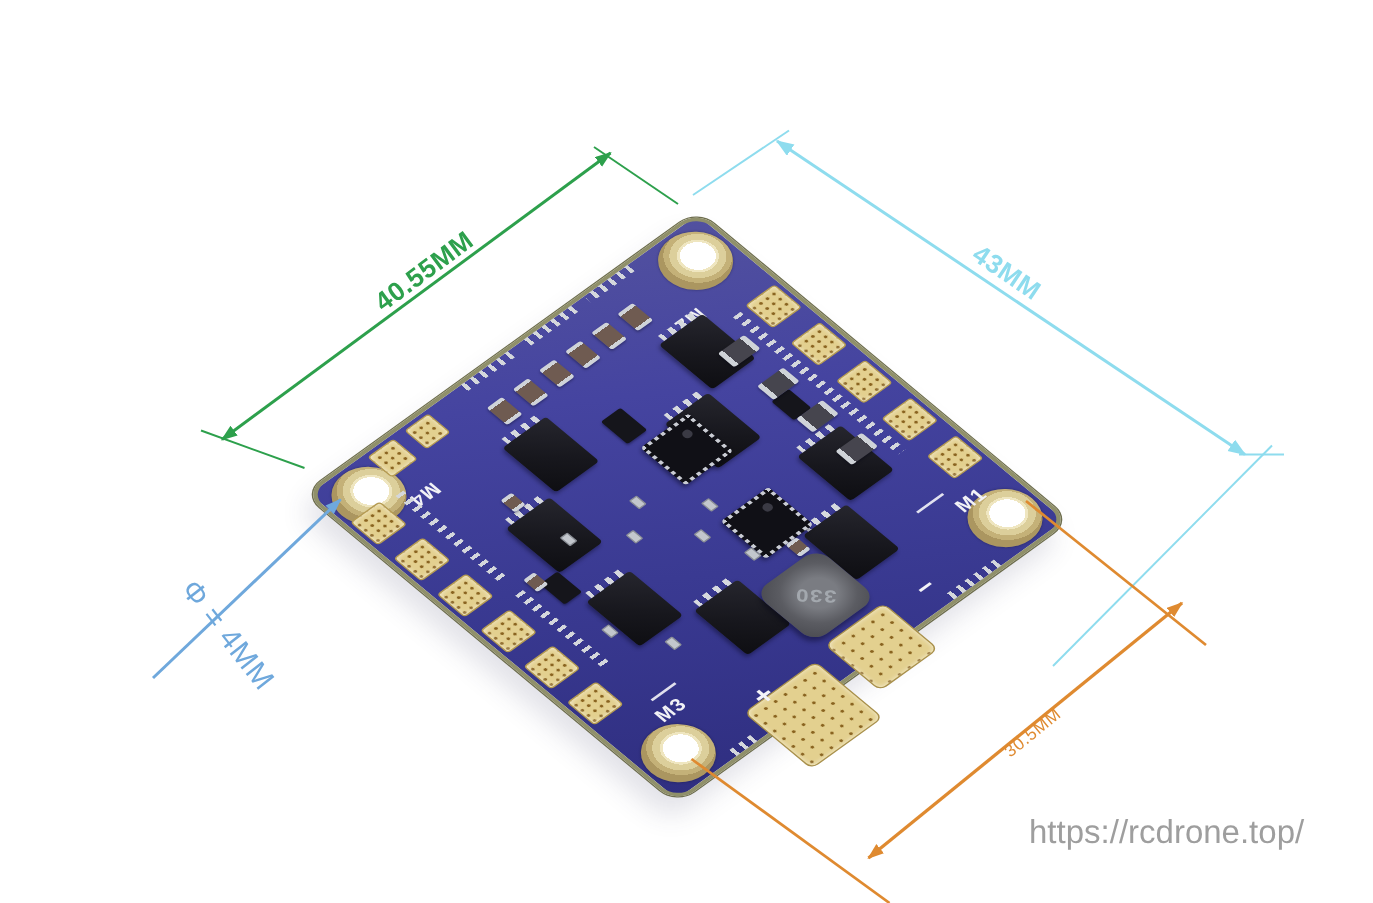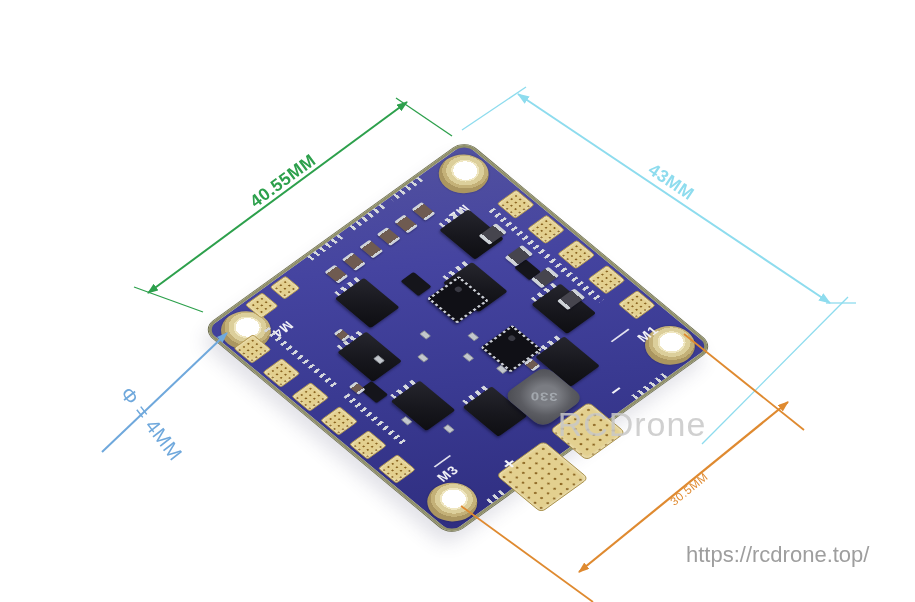--- a/index.html
+++ b/index.html
@@ -193,15 +193,14 @@
     <line x1="461" y1="506" x2="593" y2="602" stroke="#df8a30" stroke-width="1.8"></line>
 
     <line x1="102" y1="452" x2="227" y2="333" stroke="#6fa8dc" stroke-width="2" marker-end="url(#ab)"></line>
   </svg>
 
   <div class="dim-label lbl-4055" style="left:283px;top:181px;">40.55MM</div>
   <div class="dim-label lbl-43" style="left:671px;top:182px;">43MM</div>
   <div class="dim-label lbl-305" style="left:689px;top:489px;">30.5MM</div>
   <div class="dim-label lbl-dia" style="left:151px;top:424px;">Φ = 4MM</div>
 
-  <div class="watermark" style="left:632px;top:424px;">RCDrone</div>
   <div class="site-url" style="left:686px;top:542px;">https://rcdrone.top/</div>
 </div>
 
 </body></html>

